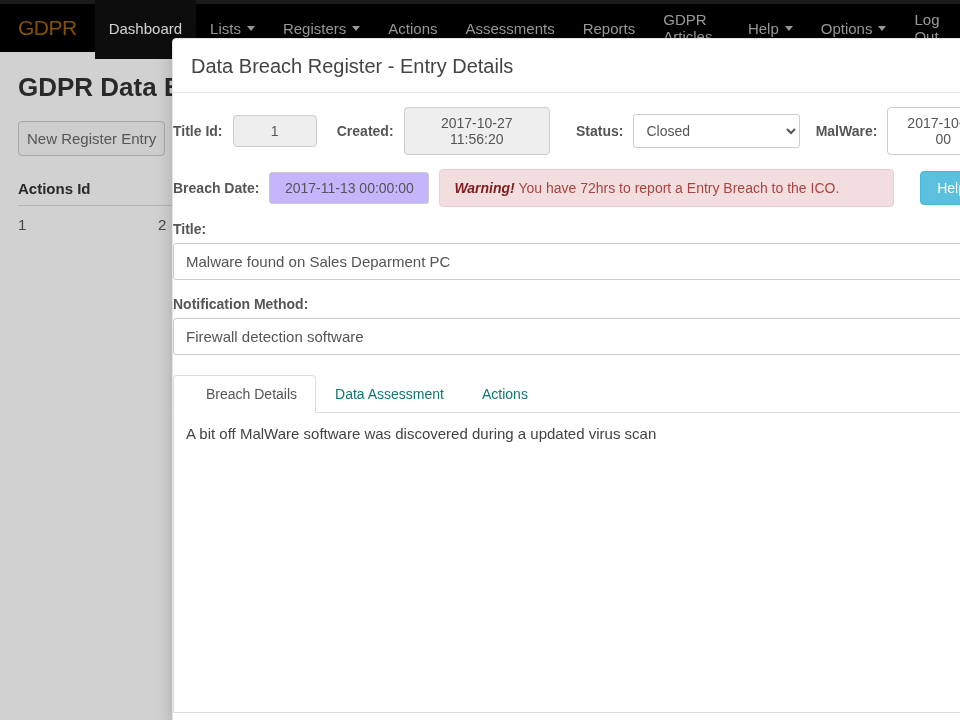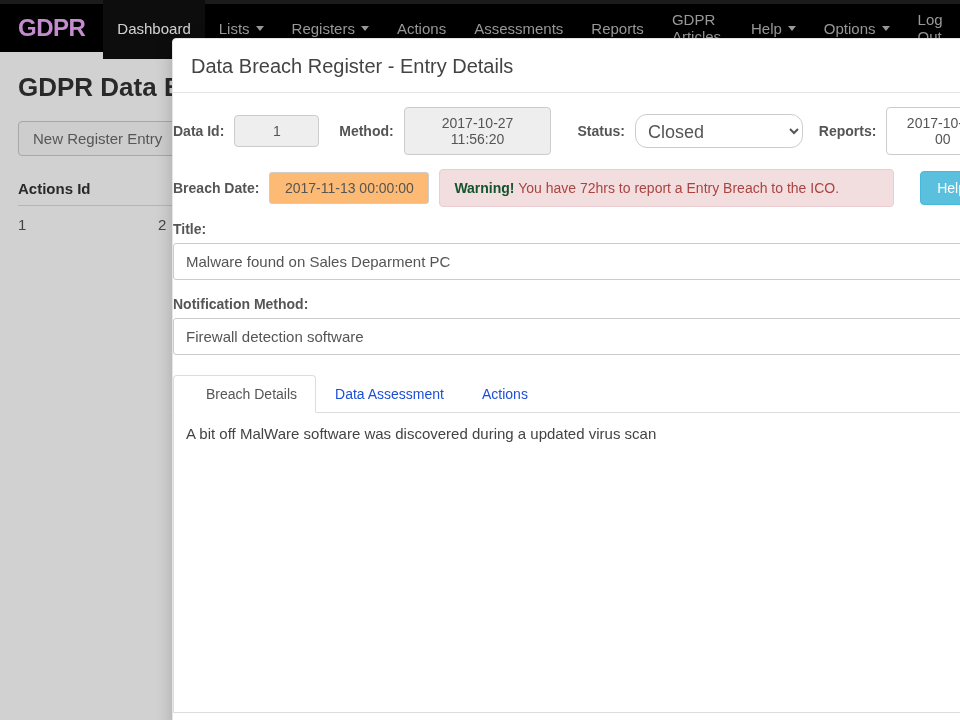--- a/index.html
+++ b/index.html
@@ -17,23 +17,23 @@
   
   .topnav {
     background: #000;
     height: 52px;
     border-top: 4px solid #222;
     display: flex;
     align-items: center;
     padding: 0 0;
   }
   .brand {
-    color: #f0abfc;
-    font-weight: bold;
-    font-size: 24px;
+    color: #a16207;
+    font-weight: normal;
+    font-size: 21px;
     padding: 0 18px;
     letter-spacing: -0.5px;
   }
   .nav-items { display: flex; }
   .nav-item {
     color: #bbb;
     font-size: 15px;
     padding: 14px 14px;
     cursor: pointer;
     display: flex;
@@ -60,21 +60,21 @@
   .page-title {
     font-size: 26px;
     font-weight: bold;
     color: #333;
     margin-bottom: 18px;
   }
   .btn-default {
     background: #fafafa;
     border: 1px solid #ccc;
     color: #6a6a6a;
-    padding: 8px 14px;
+    padding: 8px 8px;
     font-size: 15px;
     border-radius: 4px;
     cursor: pointer;
   }
   .table-hdr {
     display: flex;
     margin-top: 24px;
     font-weight: bold;
     color: #333;
     font-size: 15px;
@@ -144,46 +144,46 @@
     font-size: 14px;
     text-align: center;
   }
   .w-entry { width: 90px; }
   .w-created { width: 158px; }
   .w-closed { width: 120px; }
   .sel {
     background: #fff;
     border: 1px solid #ccc;
     padding: 6px 8px;
-    border-radius: 12px;
+    border-radius: 3px;
     width: 180px;
     height: 34px;
-    font-size: 18px;
+    font-size: 14px;
     color: #555;
   }
   .input {
-    background: #fdba74;
+    background: #c4b5fd;
     border: 1px solid #ccc;
     padding: 7px 10px;
     border-radius: 3px;
     font-size: 14px;
     color: #555;
   }
   .w-breach { width: 160px; text-align: center; }
   .alert-warn {
     background: #f2dede;
     border: 1px solid #ebccd1;
     color: #a94442;
     padding: 10px 14px;
     border-radius: 4px;
     font-size: 14px;
     flex: 1;
     margin-right: 16px;
   }
-  .alert-warn b { color: #14532d; }
+  .alert-warn b { color: #7f1d1d; font-style: italic; }
   .btn-help {
     background: #5bc0de;
     border: 1px solid #46b8da;
     color: #fff;
     padding: 8px 16px;
     border-radius: 4px;
     font-size: 14px;
     cursor: pointer;
     margin-right: 16px;
   }
@@ -207,21 +207,21 @@
 
   
   .tabs {
     display: flex;
     border-bottom: 1px solid #ddd;
     margin-top: 20px;
   }
   .tab {
     padding: 10px 18px;
     font-size: 14px;
-    color: #1d4ed8;
+    color: #0f766e;
     cursor: pointer;
     border: 1px solid transparent;
     border-bottom: none;
     margin-bottom: -1px;
   }
   .tab.active {
     border-color: #ddd;
     border-bottom: 1px solid #fff;
     border-radius: 4px 4px 0 0;
     background: #fff;
@@ -279,32 +279,32 @@
 
 <div class="overlay"></div>
 
 <div class="modal">
   <div class="modal-header">
     <div class="modal-title">Data Breach Register - Entry Details</div>
   </div>
   <div class="modal-body">
 
     <div class="form-row">
-      <span class="lbl">Data Id:</span>
+      <span class="lbl">Title Id:</span>
       <div class="readonly-box w-entry">1</div>
 
-      <span class="lbl" style="margin-left:10px">Method:</span>
+      <span class="lbl" style="margin-left:10px">Created:</span>
       <div class="readonly-box w-created">2017-10-27 11:56:20</div>
 
       <span class="lbl" style="margin-left:16px">Status:</span>
       <select class="sel">
         <option>Closed</option>
       </select>
 
-      <span class="lbl" style="margin-left:6px">Reports:</span>
+      <span class="lbl" style="margin-left:6px">MalWare:</span>
       <div class="readonly-box w-closed" style="background:#fff">2017-10-30 00</div>
     </div>
 
     <div class="form-row">
       <span class="lbl">Breach Date:</span>
       <input class="input w-breach" value="2017-11-13 00:00:00" style="">
 
       <div class="alert-warn">
         <b>Warning!</b><span> You have 72hrs to report a Entry Breach to the ICO.</span>
       </div>

